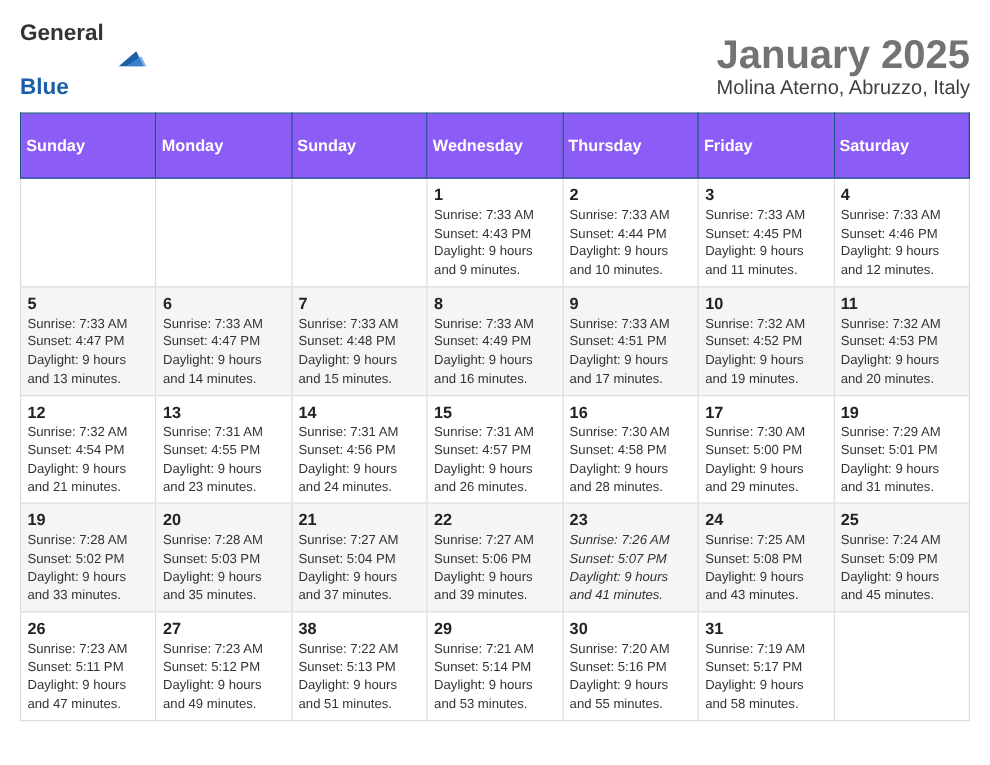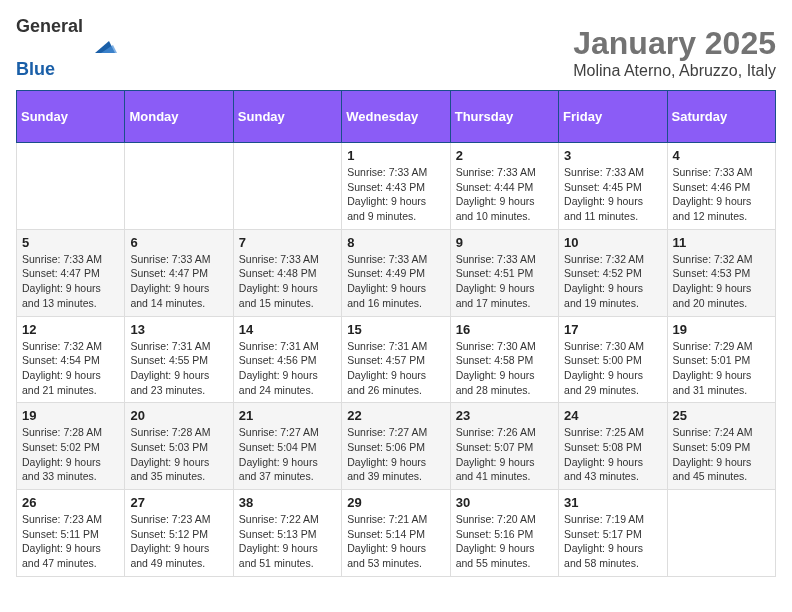--- a/index.html
+++ b/index.html
@@ -274,21 +274,21 @@
         </td>
         <td>
           <div class="day-number">22</div>
           <div class="day-info" style="white-space: pre-line;">Sunrise: 7:27 AM
 Sunset: 5:06 PM
 Daylight: 9 hours
 and 39 minutes.</div>
         </td>
         <td>
           <div class="day-number">23</div>
-          <div class="day-info" style="white-space: pre-line;">Sunrise: 7:26 AM
+          <div class="day-info" style="white-space: pre-line; font-style: italic;">Sunrise: 7:26 AM
 Sunset: 5:07 PM
 Daylight: 9 hours
 and 41 minutes.</div>
         </td>
         <td>
           <div class="day-number">24</div>
           <div class="day-info" style="white-space: pre-line;">Sunrise: 7:25 AM
 Sunset: 5:08 PM
 Daylight: 9 hours
 and 43 minutes.</div>

